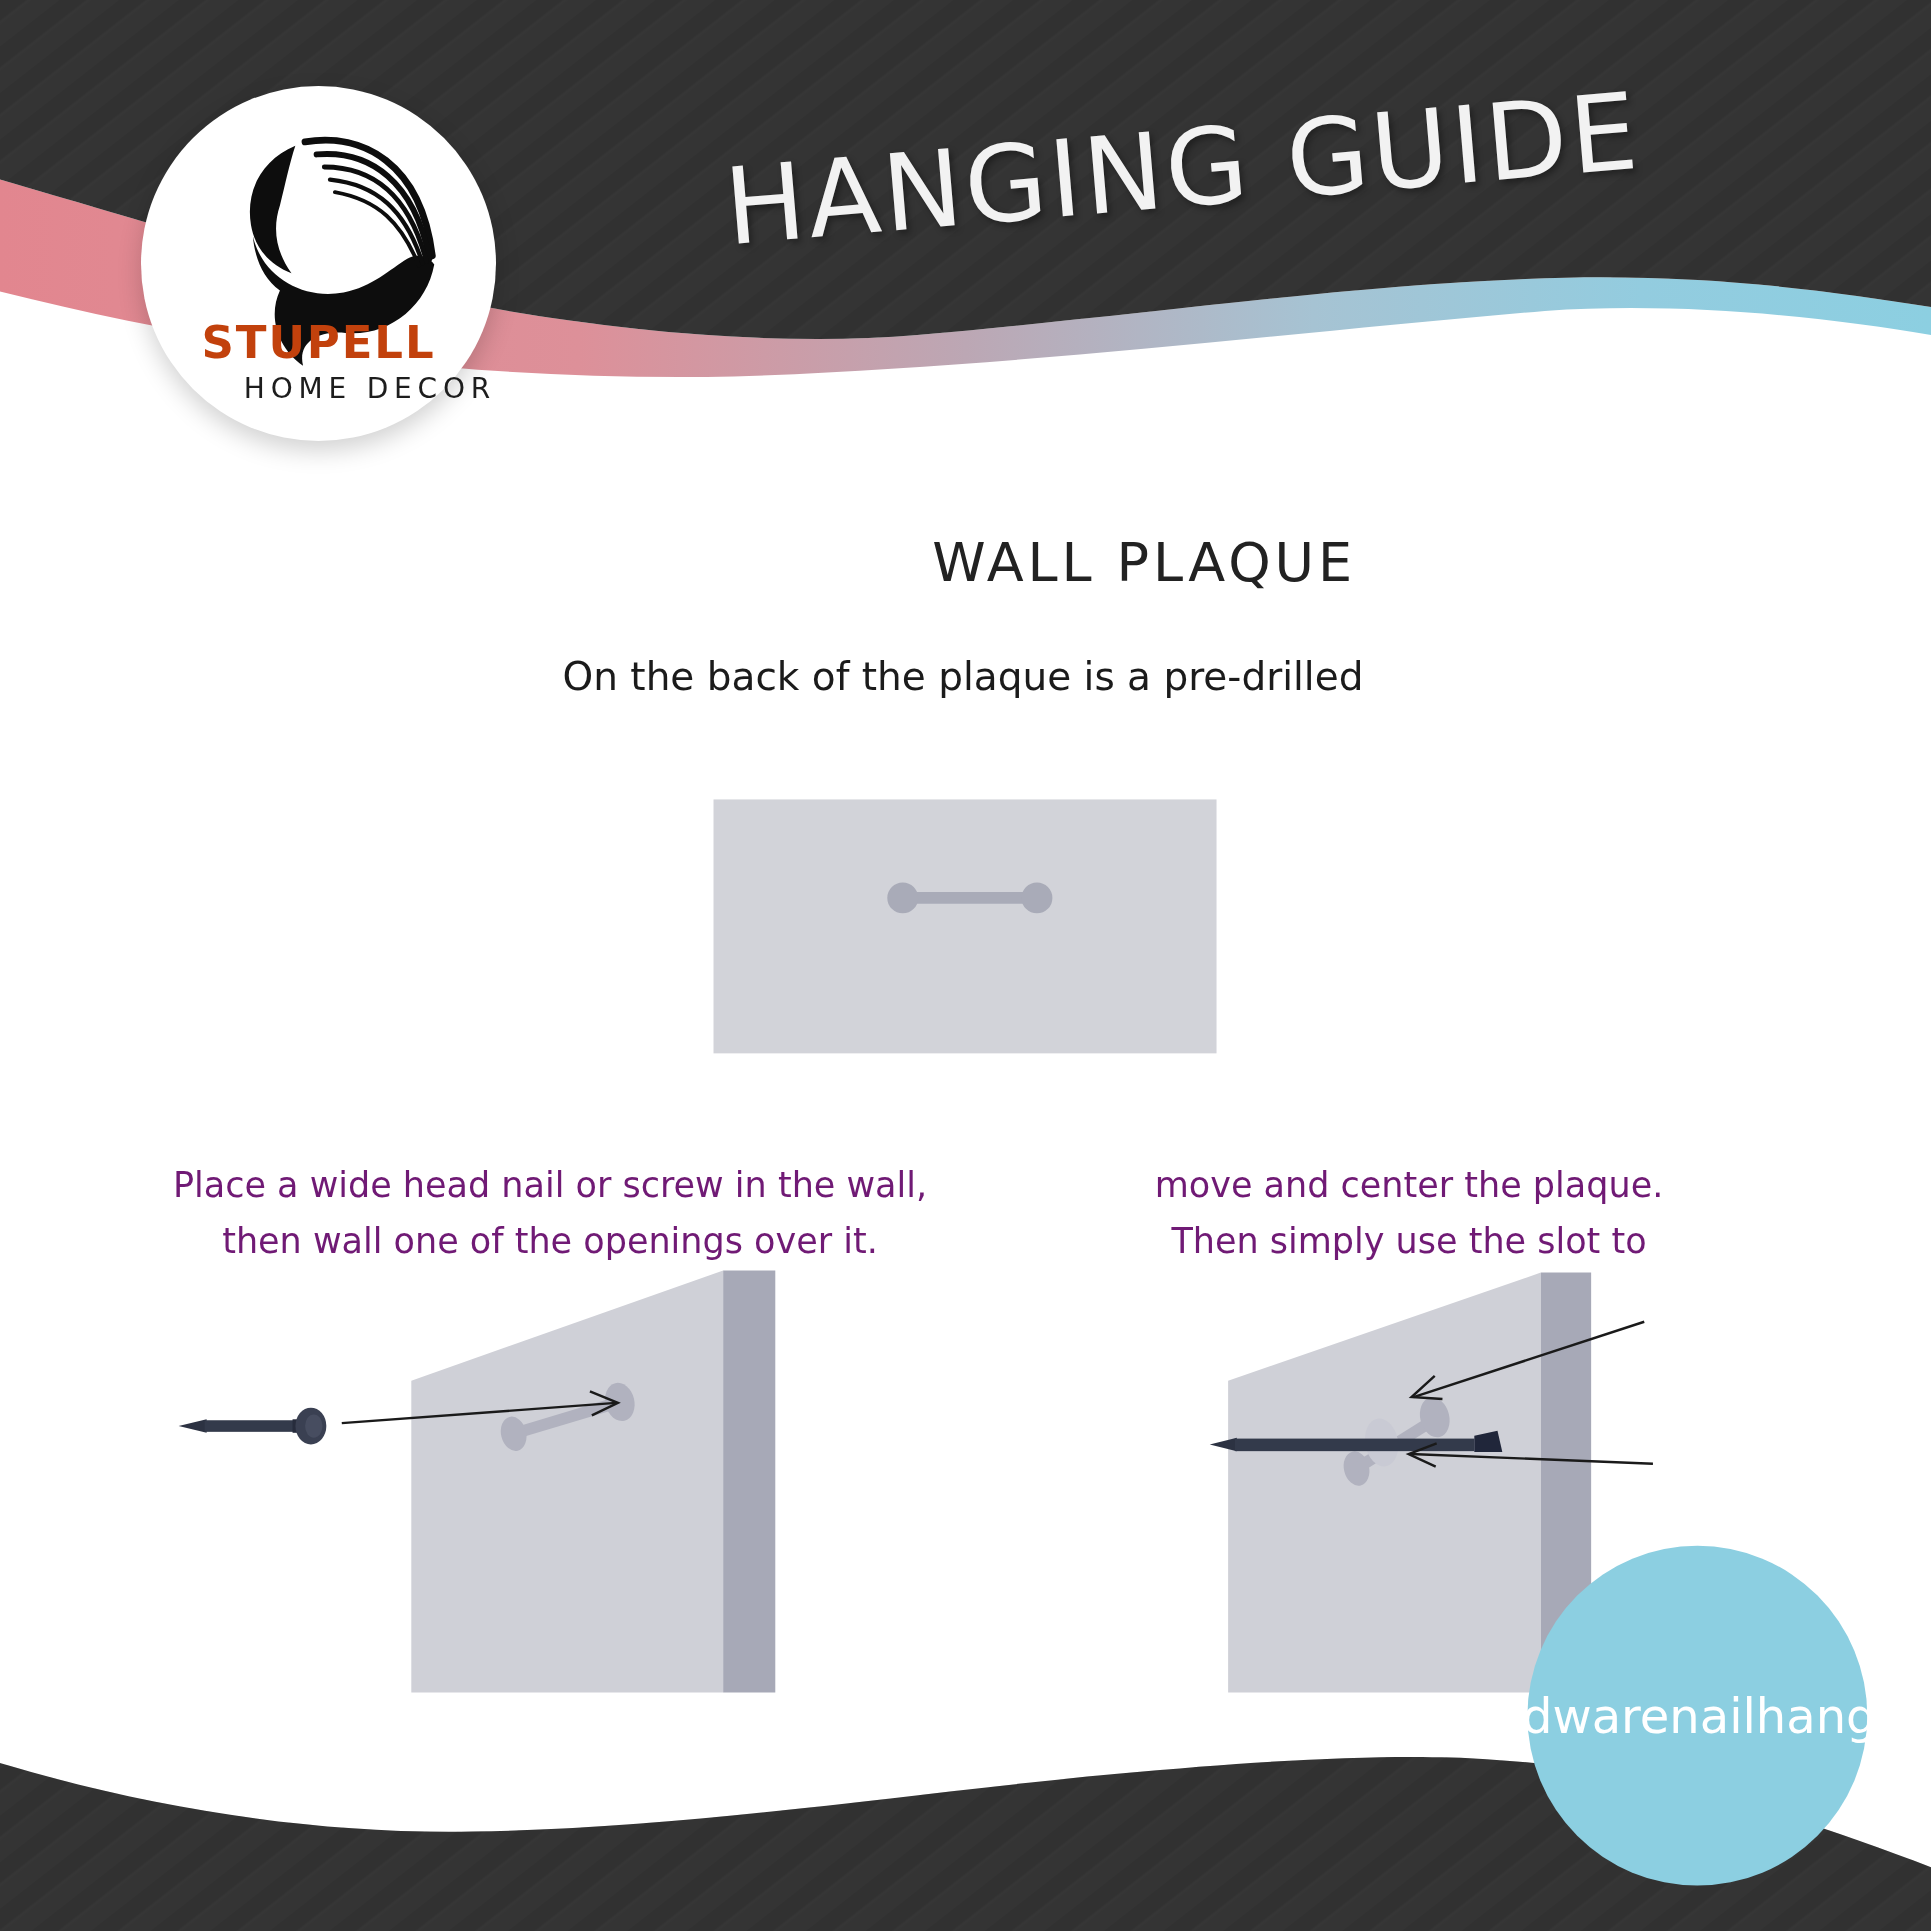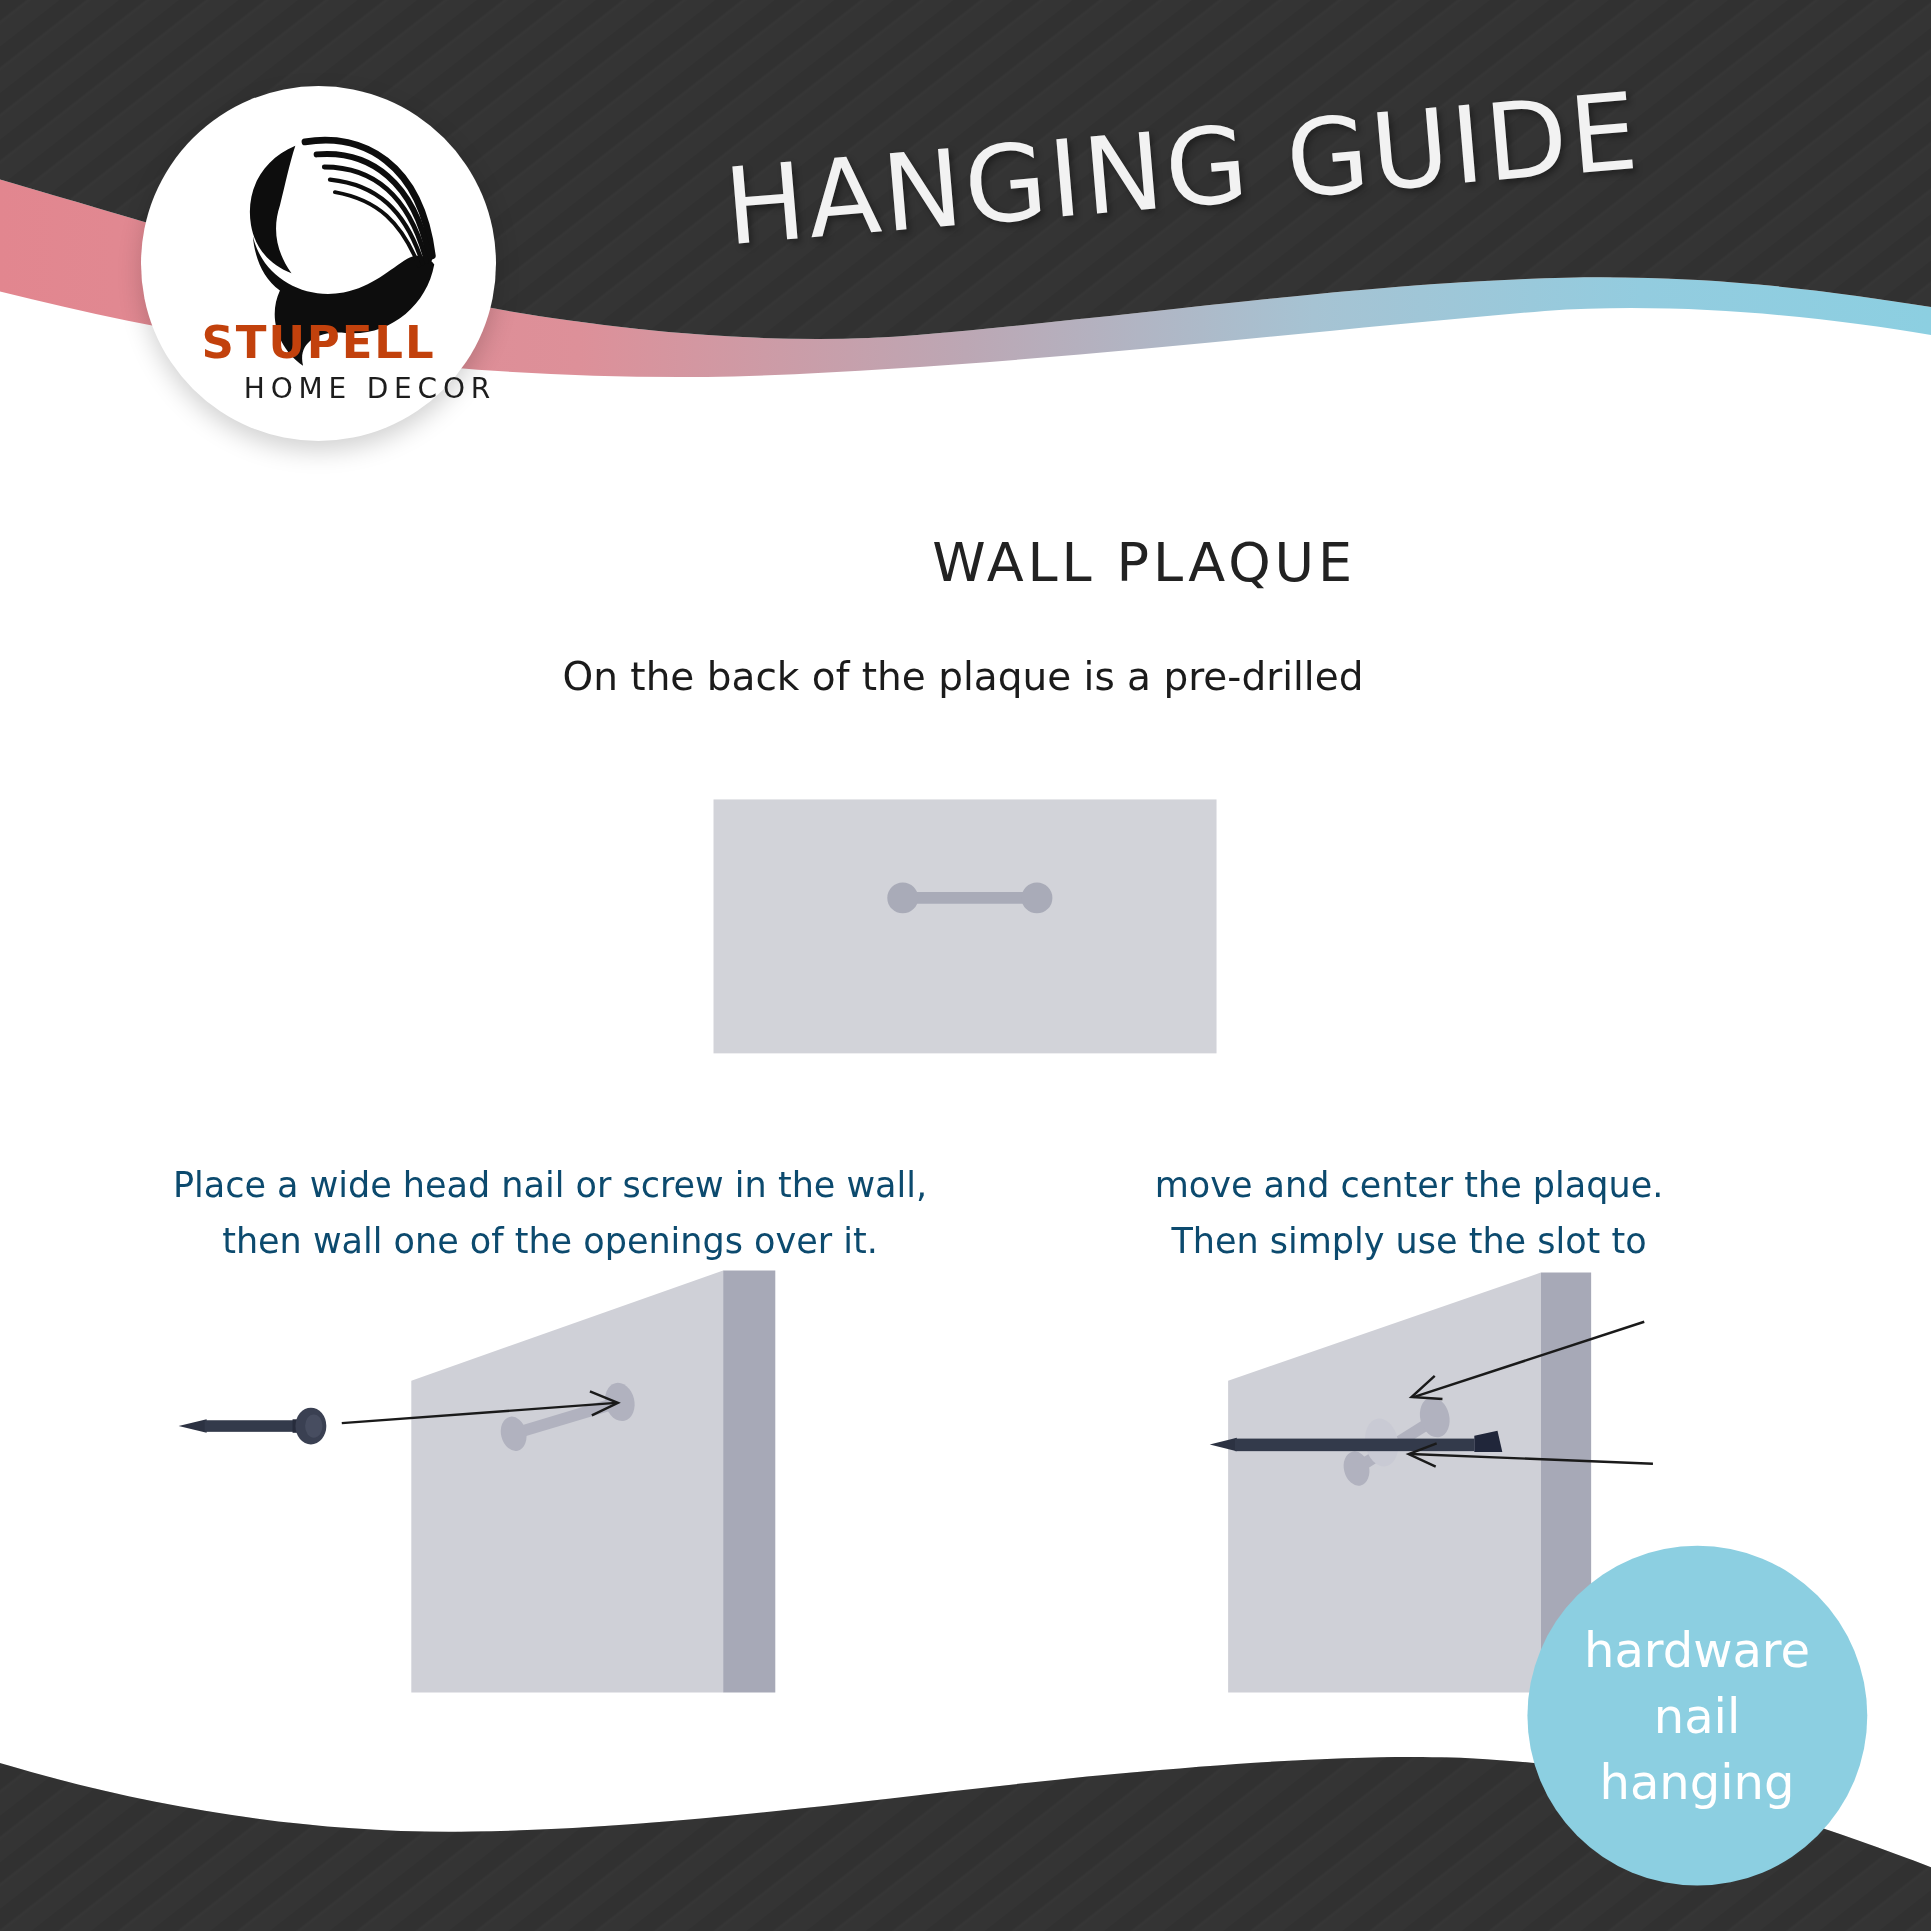--- a/index.html
+++ b/index.html
@@ -18,39 +18,39 @@
     white-space:nowrap;
   }
   #section-heading{
     left:584px;top:531px;width:772px;
     font-size:54px;letter-spacing:3.9px;font-weight:400;color:#222;
     white-space:nowrap;
     text-align:right;
   }
   .para{font-size:39px;line-height:64px;font-weight:500;color:#1b1b1b;}
   #intro-text{left:480px;top:645px;width:966px;}
-  .caption{font-size:35px;line-height:56px;font-weight:500;color:#0c4a6e;}
+  .caption{font-size:35px;line-height:56px;font-weight:500;color:#701a75;}
   #caption-left{left:164px;top:1157px;width:772px;}
   #caption-right{left:1023px;top:1157px;width:772px;}
   #brand-circle{
     position:absolute;left:141px;top:86px;width:355px;height:355px;
     background:#ffffff;border-radius:50%;
     box-shadow:0 9.7px 24px rgba(0,0,0,0.18);
   }
   #brand-name{
     position:absolute;left:0;top:230px;width:355px;text-align:center;
     font-size:45px;font-weight:700;letter-spacing:1.9px;color:#c2410c;
   }
   #brand-subtitle{
     position:absolute;left:0;top:286px;width:355px;text-align:right;
     font-size:28px;font-weight:400;letter-spacing:5.8px;color:#1d1d1d;
   }
   #hardware-badge{
     position:absolute;left:1527px;top:1546px;width:340px;height:340px;
-    display:flex;flex-direction:column;justify-content:center;align-items:center;
+    display:flex;justify-content:center;align-items:center;
     color:#ffffff;font-size:48px;line-height:66px;font-weight:500;
   }
   .nowrap{white-space:nowrap;}
 </style>
 </head>
 <body>
 
 <svg id="scene" viewBox="0 0 2000 2000">
   <defs>
     <linearGradient id="stripeGrad" x1="0" y1="0" x2="2000" y2="0" gradientUnits="userSpaceOnUse">

